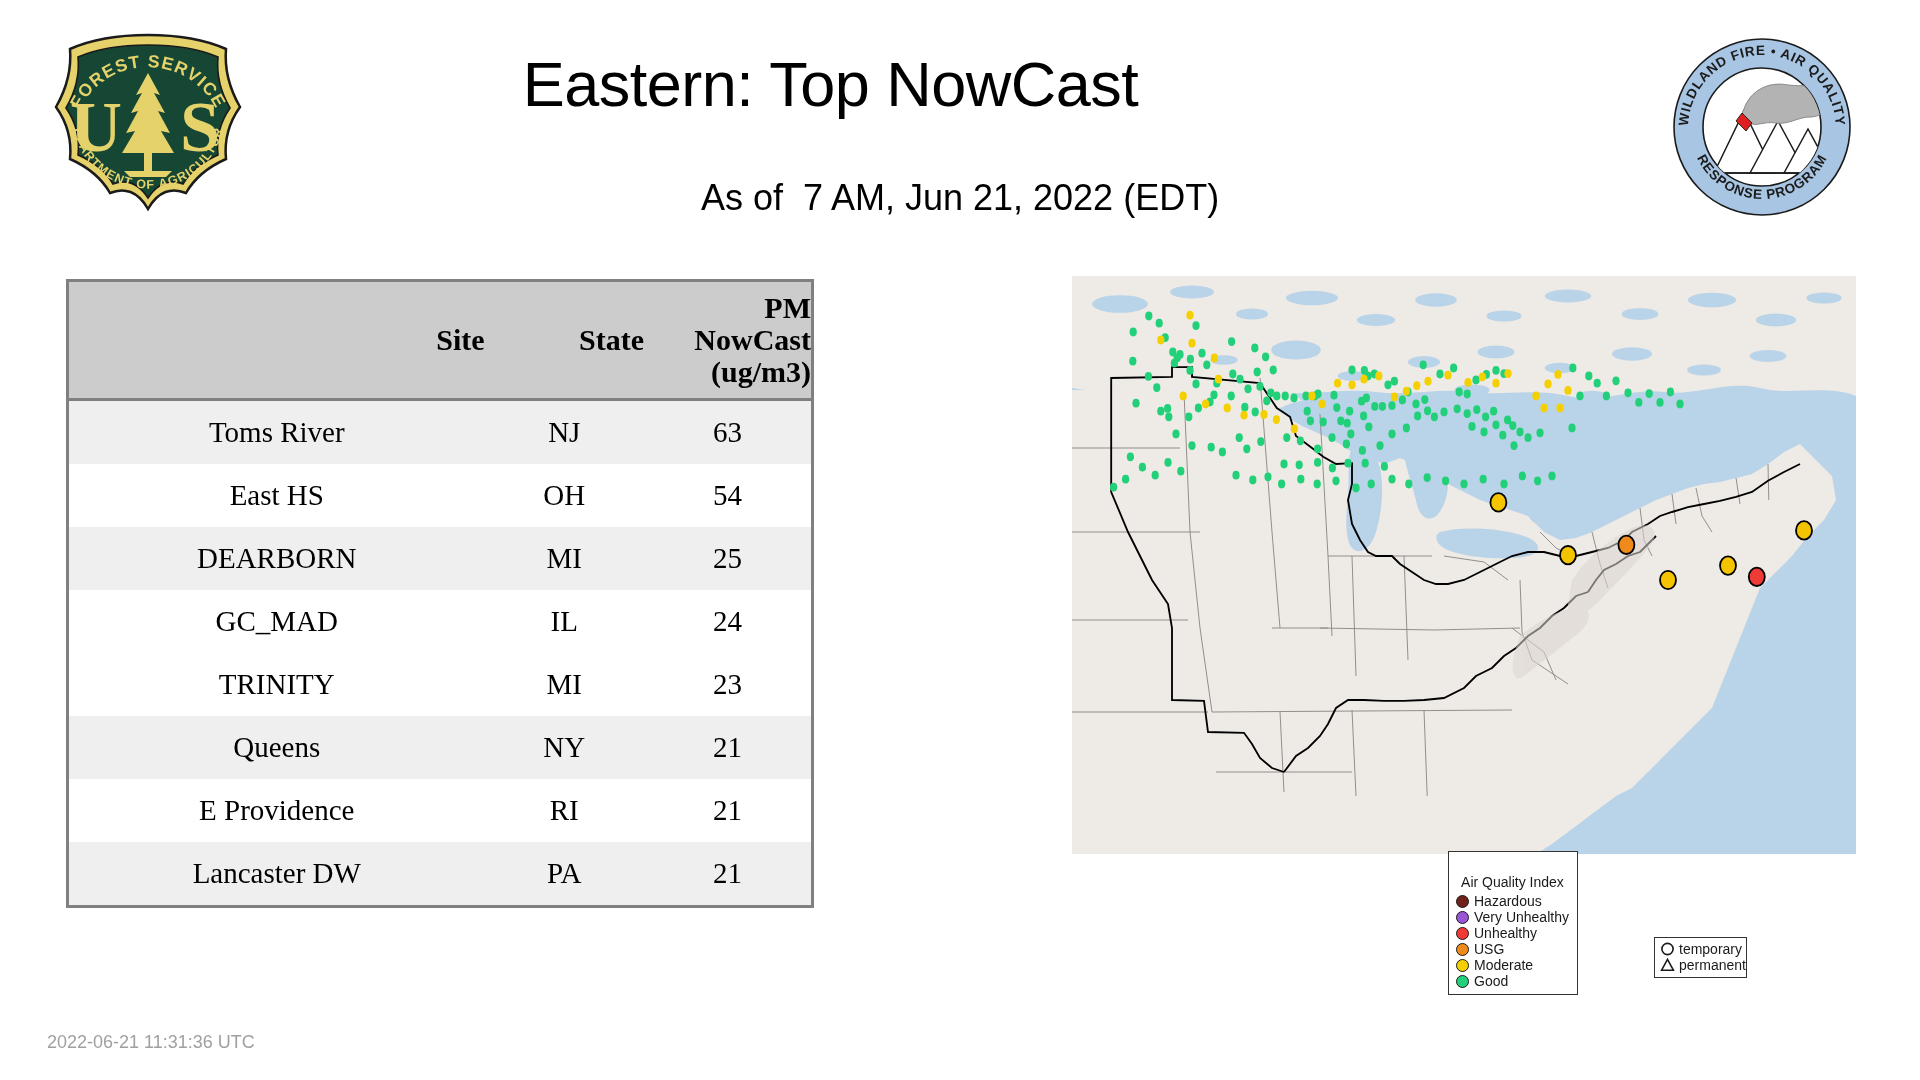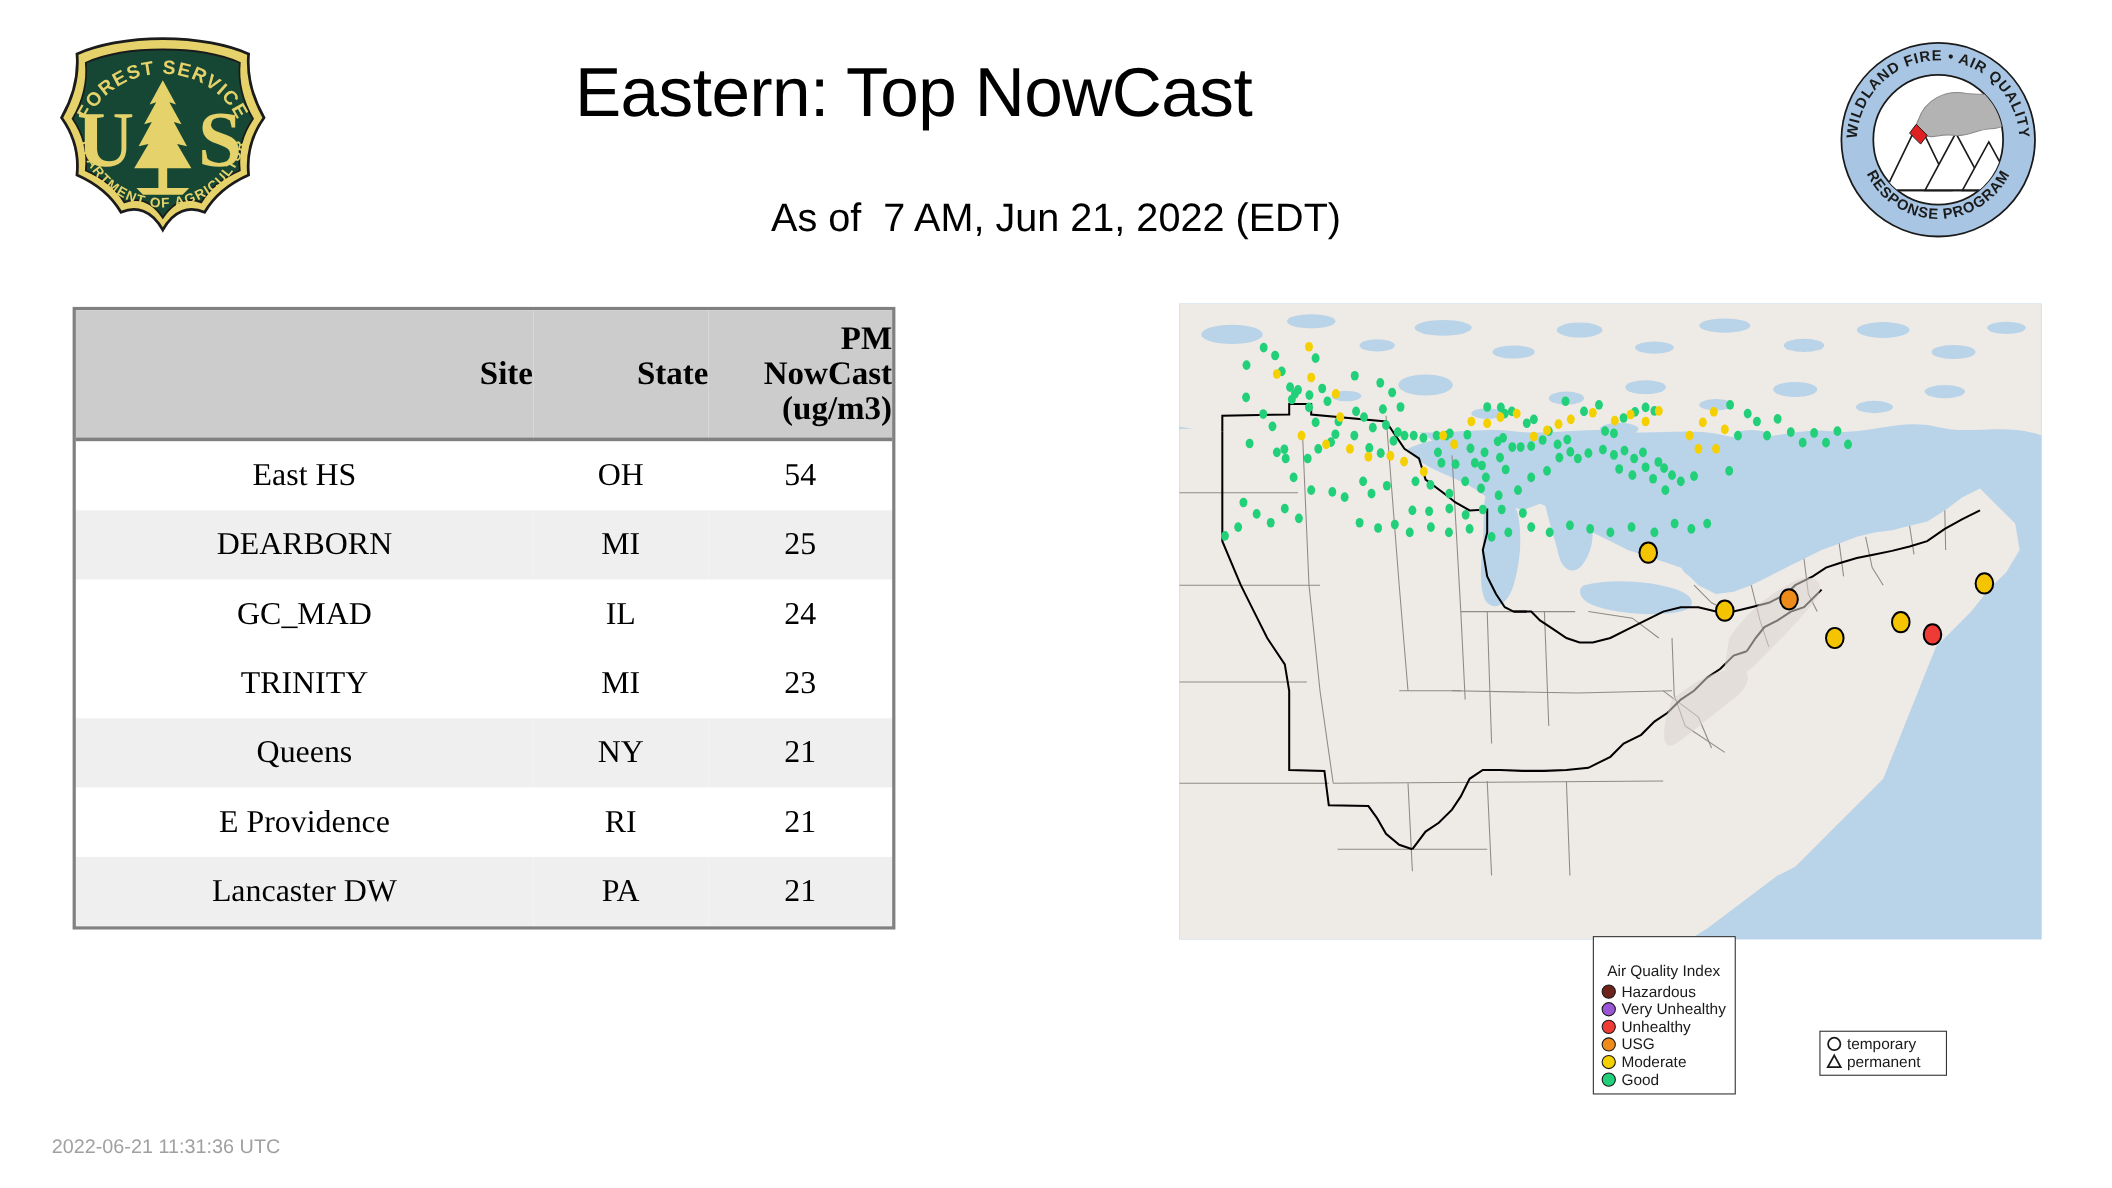--- a/index.html
+++ b/index.html
@@ -161,21 +161,21 @@
     line-height: 16px;
     white-space: pre;
   }
 
   #station-legend {
     position: absolute;
     left: 1654px;
     top: 937px;
     background: #ffffff;
     border: 1px solid #333333;
-    padding: 3px 23px 4px 5px;
+    padding: 3px 0 4px 5px;
     box-sizing: border-box;
     display: flex;
     align-items: center;
   }
   #station-legend .glyphcol {
     display: flex;
     flex-direction: column;
     align-items: center;
     margin-right: 4px;
   }
@@ -265,20 +265,25 @@
     <thead>
       <tr>
         <th class="col-site">Site</th>
         <th class="col-state">State</th>
         <th class="col-value">PM
 NowCast
 (ug/m3)</th>
       </tr>
     </thead>
     <tbody id="table-body">
+        <tr class="odd">
+          <td>Toms River</td>
+          <td>NJ</td>
+          <td>63</td>
+        </tr>
         <tr class="even">
           <td>East HS</td>
           <td>OH</td>
           <td>54</td>
         </tr>
         <tr class="odd">
           <td>DEARBORN</td>
           <td>MI</td>
           <td>25</td>
         </tr>

